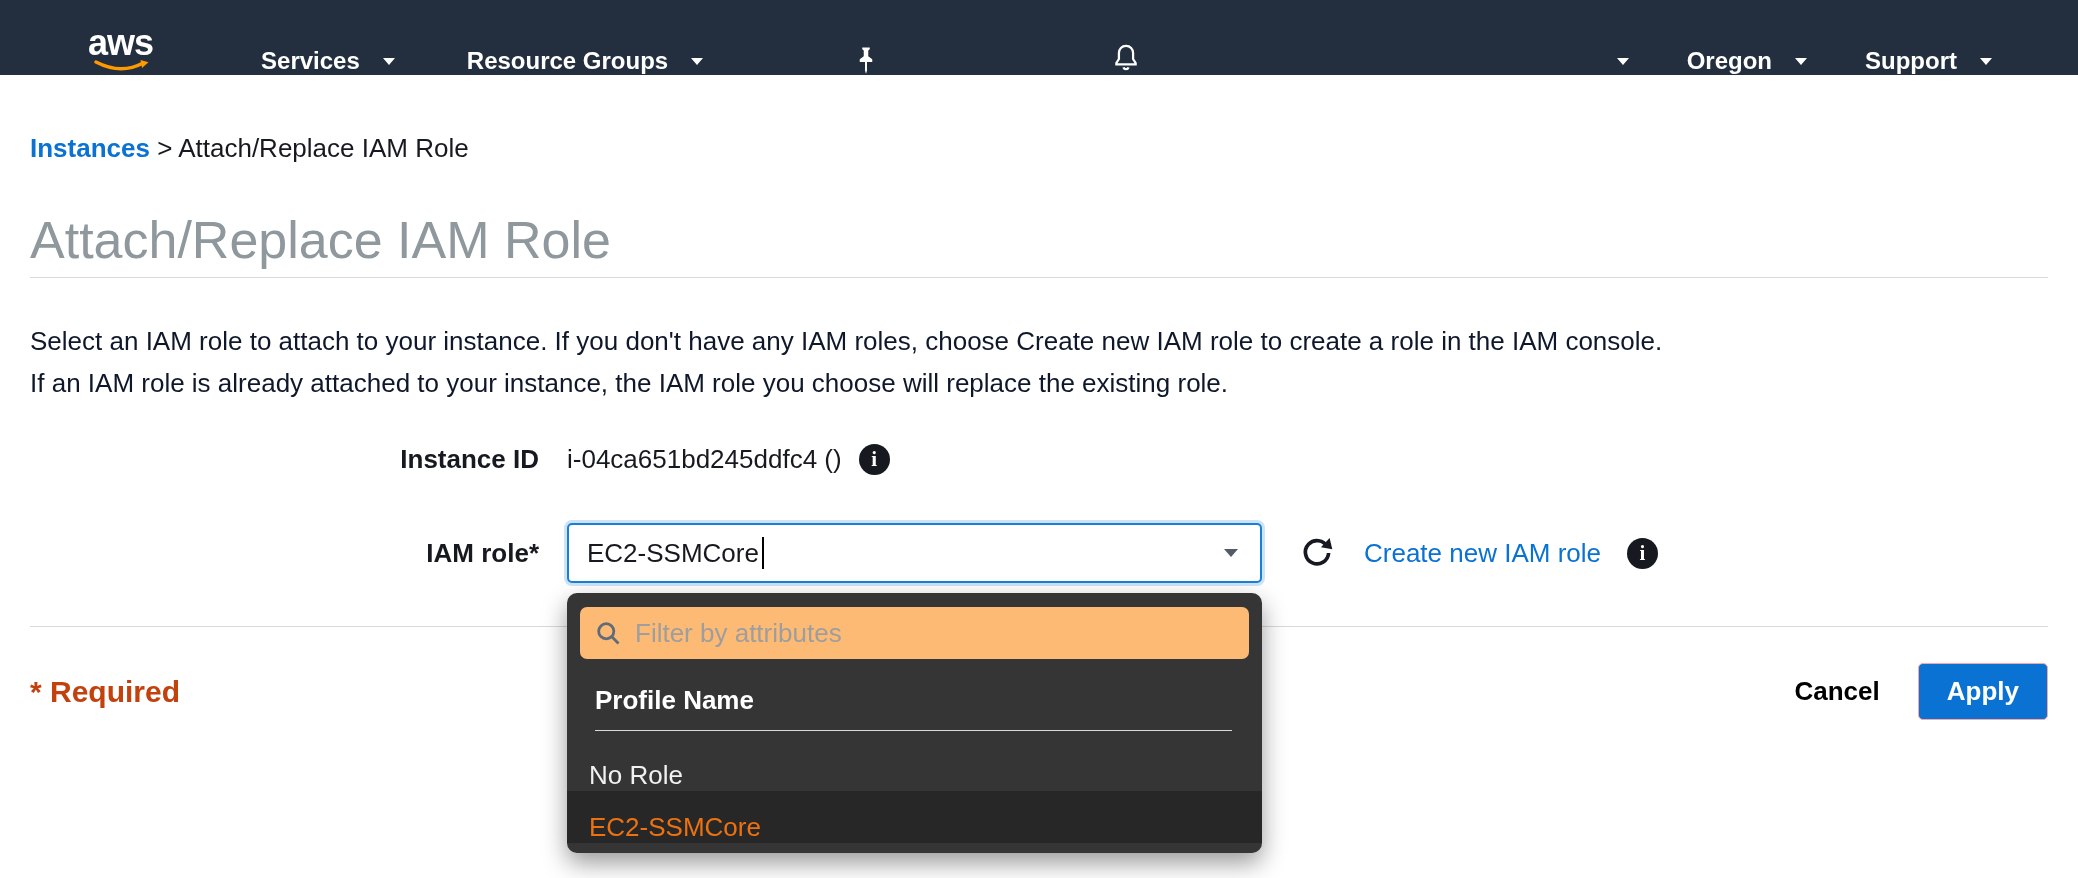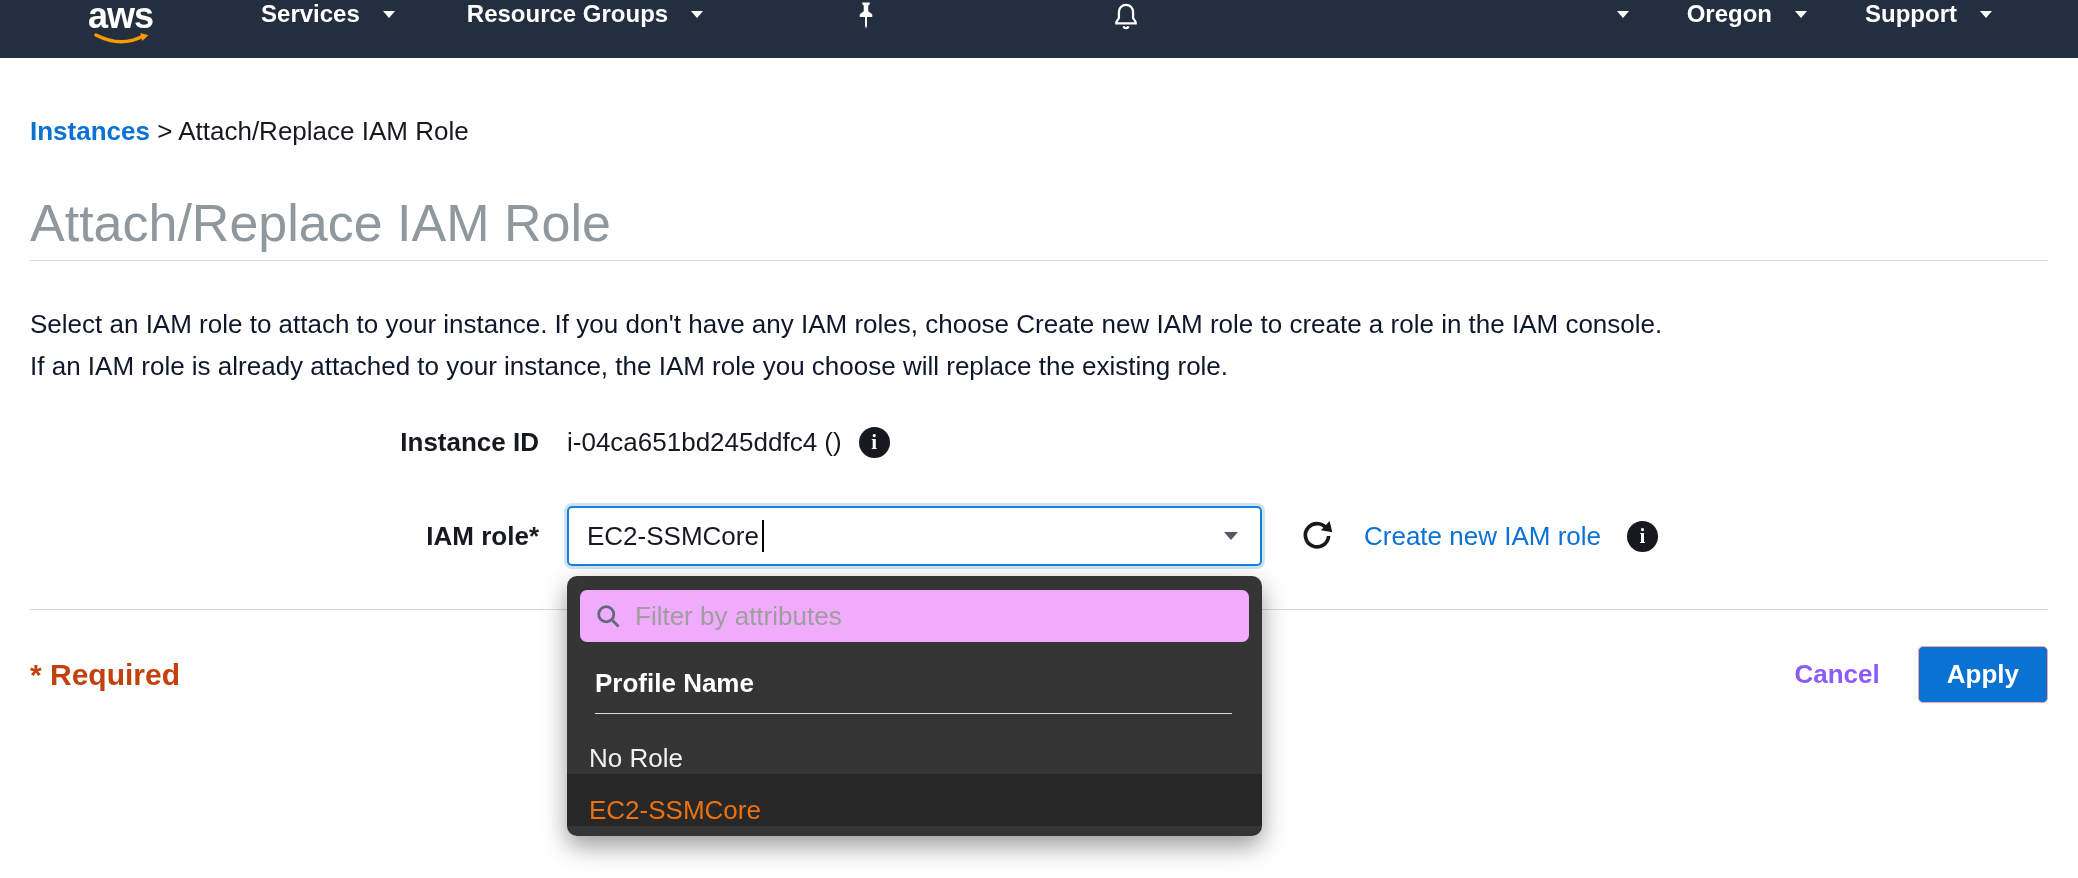--- a/index.html
+++ b/index.html
@@ -5,24 +5,24 @@
   * { box-sizing: border-box; margin: 0; padding: 0; }
   html, body { width: 2078px; height: 878px; overflow: hidden; }
   body {
     font-family: "Liberation Sans", sans-serif;
     background: #ffffff;
     color: #16191f;
   }
 
   
   .topnav {
-    height: 58px;
+    height: 75px;
     background: #232f3e;
     display: flex;
-    align-items: flex-start;
+    align-items: flex-end;
     color: #ffffff;
   }
   .logo { margin-left: 88px; display: flex; flex-direction: column; align-items: center; cursor: pointer; }
   .logo-text { font-size: 36px; font-weight: 700; line-height: 32px; letter-spacing: -1px; }
   .nav-item { display: flex; align-items: center; gap: 23px; font-size: 24px; font-weight: 700; cursor: pointer; }
   .nav-services { margin-left: 108px; }
   .nav-resource-groups { margin-left: 72px; }
   .nav-pin { margin-left: 150px; }
   .nav-bell { margin-left: 230px; }
   .nav-right { margin-left: auto; display: flex; align-items: center; gap: 58px; padding-right: 86px; }
@@ -73,40 +73,40 @@
   .iam-info { margin-left: 26px; }
 
   
   .dropdown-panel {
     position: absolute; top: 70px; left: 0; width: 695px;
     background: #353535; border-radius: 10px;
     box-shadow: 0 10px 24px rgba(0,0,0,0.4);
     padding: 14px 0 10px; z-index: 20;
   }
   .search-wrap {
-    margin: 0 13px; background: #f0abfc; border-radius: 7px; height: 52px;
+    margin: 0 13px; background: #fdba74; border-radius: 7px; height: 52px;
     display: flex; align-items: center; padding: 0 14px;
   }
   .search-input { flex: 1; border: none; outline: none; font-size: 26px; color: #333; margin-left: 13px; background: transparent; font-family: "Liberation Sans", sans-serif; }
   .search-input::placeholder { color: #9e9e9e; }
   .col-header {
     color: #ffffff; font-weight: 700; font-size: 26px;
     margin: 0 30px 0 28px; padding: 26px 0 14px;
     border-bottom: 1px solid #d9d9d9;
   }
   .options { margin-top: 8px; }
   .option { height: 52px; display: flex; align-items: flex-end; padding-left: 22px; font-size: 26px; color: #f1f1f1; cursor: pointer; }
   .option.selected { background: #272727; color: #ec7211; }
 
   
   .footer-rule { border: none; border-top: 1px solid #d5dbdb; margin-top: 43px; }
   .footer-row { margin-top: 36px; display: flex; align-items: center; }
   .required-note { font-size: 30px; font-weight: 700; color: #c2410c; }
   .footer-actions { margin-left: auto; display: flex; align-items: center; gap: 38px; }
-  .cancel-link { font-size: 26px; font-weight: 700; color: #8b5cf6; text-decoration: none; cursor: pointer; }
+  .cancel-link { font-size: 26px; font-weight: 700; color: #000000; text-decoration: none; cursor: pointer; }
   .apply-btn {
     height: 57px; padding: 0 28px; border-radius: 5px;
     background: #0972d3; border: 1px solid #fca5a5;
     color: #fff; font-size: 26px; font-weight: 700;
     font-family: "Liberation Sans", sans-serif; cursor: pointer;
   }
 </style>
 </head>
 <body>
 

